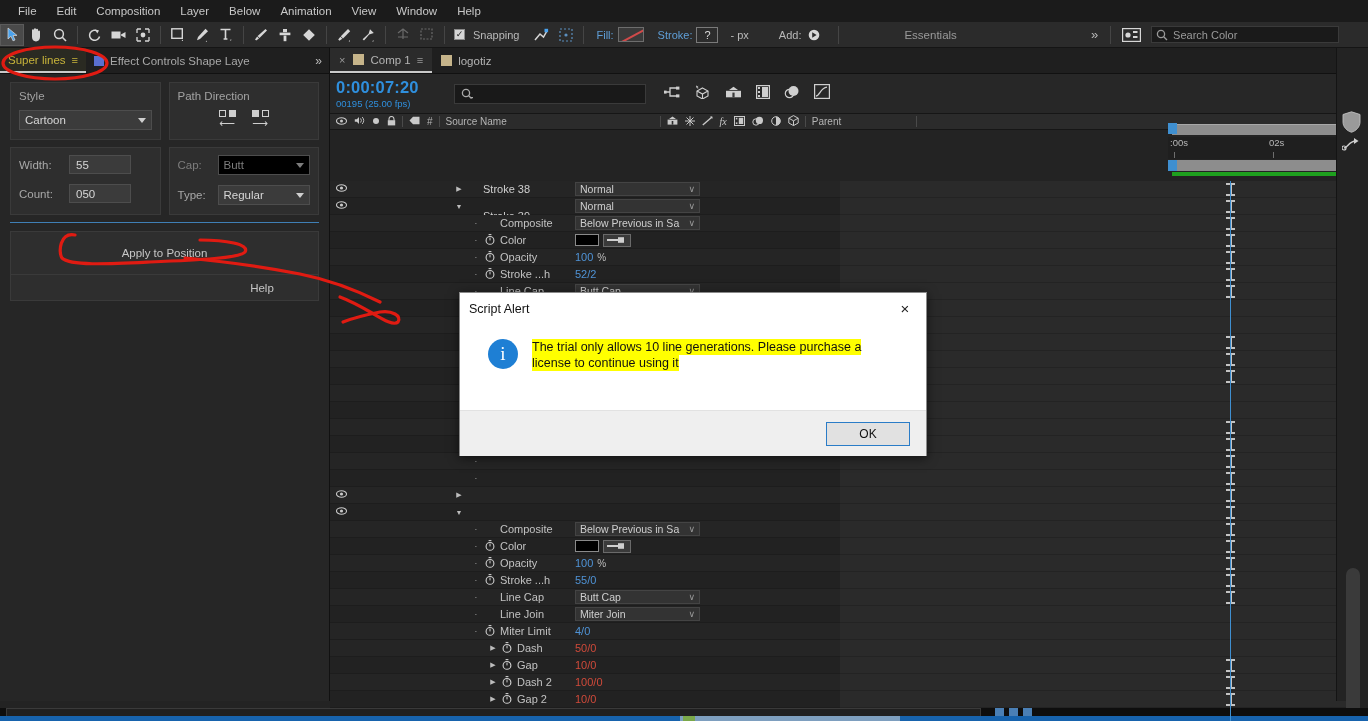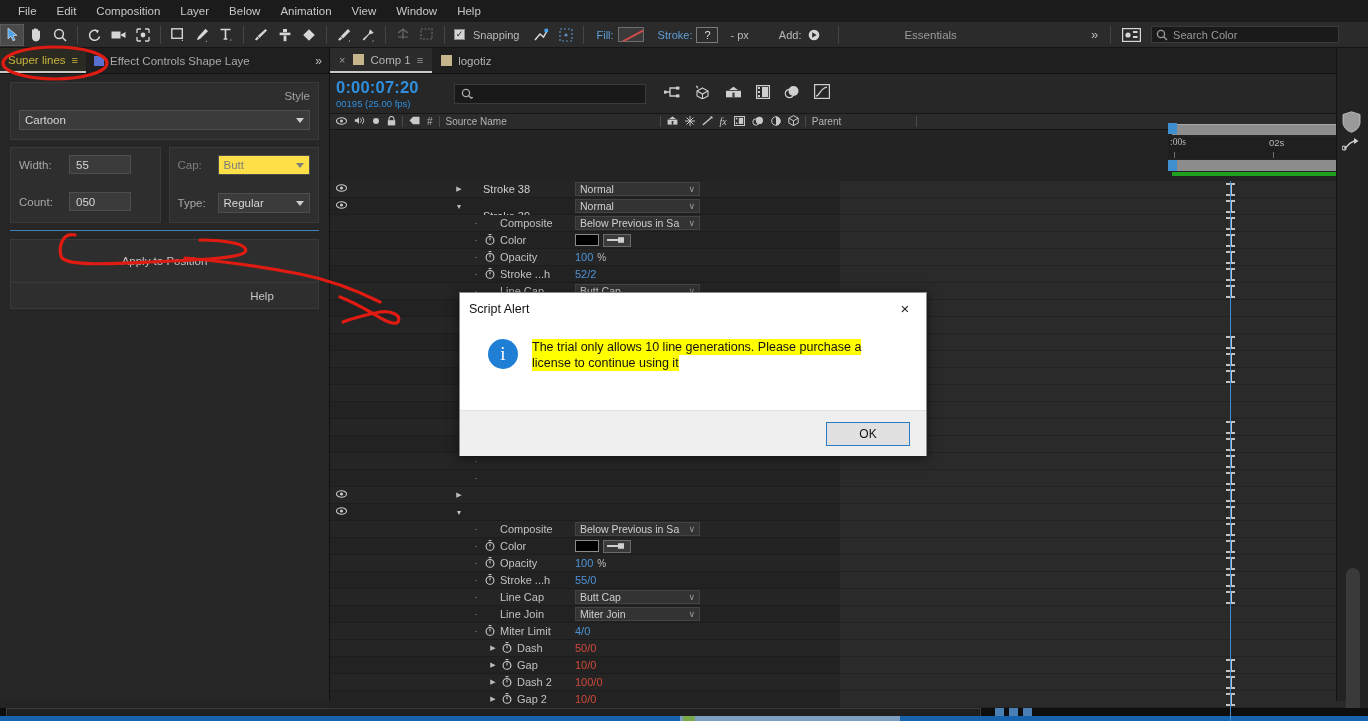--- a/index.html
+++ b/index.html
@@ -80,40 +80,40 @@
   .ltab.sel .ham { color: #c8b43a; }
   .ldbl { margin-left: auto; color: #bdbdbd; font-size: 12px; padding: 0 7px; display:flex; align-items:center;}
 
   .scriptbody { padding: 8px 10px 0 10px; }
   .grp-row { display: flex; gap: 8px; }
   .grp {
     background: #2e2e2e; border: 1px solid #3a3a3a; flex: 1;
     padding: 7px 8px 9px 8px; margin-bottom: 7px;
   }
   .grp .gtitle {
-    color: #a2a2a2; font-size: 11.5px; text-align: right; margin-bottom: 8px;
+    color: #a2a2a2; font-size: 11.5px; text-align: left; margin-bottom: 8px;
   }
   .dd {
     background: #3b3b3b; border: 1px solid #4d4d4d; height: 20px;
     display: flex; align-items: center; justify-content: space-between;
     padding: 0 5px; color: #d6d6d6; font-size: 11.5px;
   }
-  .dd.dis { color: #7d7d7d; background: #fde047; }
+  .dd.dis { color: #7d7d7d; background: #000000; }
   .caret { width: 0; height: 0; border-left: 4px solid transparent; border-right: 4px solid transparent;
            border-top: 5px solid #cfcfcf; }
   .dd.dis .caret { border-top-color: #7d7d7d; }
   .pathdir { display: flex; justify-content: center; gap: 16px; align-items: flex-start; }
   .pdicon { display: flex; flex-direction: column; align-items: center; }
   .pdsq { display: flex; gap: 3px; margin-bottom: 2px; }
   .pdsq i { width: 7px; height: 7px; display: block; }
   .pdsq i.o { border: 1px solid #cfcfcf; }
   .pdsq i.f { background: #cfcfcf; }
   .pdarrow { color: #cfcfcf; font-size: 11px; line-height: 9px; }
 
-  .frow { display: flex; align-items: center; margin-bottom: 18px; }
+  .frow { display: flex; align-items: center; margin-bottom: 10px; }
   .flabel { color: #a8a8a8; font-size: 11.5px; width: 50px; }
   .flabel.dis { color: #7d7d7d; }
   .fval {
     background: #3b3b3b; border: 1px solid #4d4d4d; height: 19px; width: 62px;
     display: flex; align-items: center; padding-left: 6px;
     color: #d6d6d6; font-size: 11.5px;
   }
   .genbtn {
     background: #050505; border: 1px solid #1a1a1a; height: 50px;
     display: flex; align-items: center; justify-content: center;
@@ -497,20 +497,39 @@
       <div class="ldbl">»</div>
     </div>
 
     <div class="scriptbody">
       <div class="grp-row">
         <div class="grp">
           <div class="gtitle">Style</div>
           <div class="dd">
             <span>Cartoon</span>
             <span class="caret"></span>
+          </div>
+        </div>
+        <div class="grp">
+          <div class="gtitle">Path Direction</div>
+          <div class="pathdir">
+            <div class="pdicon">
+              <div class="pdsq">
+                  <i class="o"></i>
+                  <i class="f"></i>
+                </div>
+              <div class="pdarrow">⟵</div>
+            </div>
+            <div class="pdicon">
+              <div class="pdsq">
+                  <i class="f"></i>
+                  <i class="o"></i>
+                </div>
+              <div class="pdarrow">⟶</div>
+            </div>
           </div>
         </div>
       </div>
 
       <div class="grp-row">
         <div class="grp">
           <div class="frow">
             <span class="flabel">Width:</span>
             <span class="fval">55</span>
           </div>
@@ -688,21 +707,21 @@
         <span class="lbl">Parent</span>
       </div>
       <div class="vdiv"></div>
     </div>
 
     <div class="rulerwrap">
       <div class="workbar"></div>
       <div class="wb-handle" style="left:0px"></div>
 
       <div class="ruler" id="ruler">
-          <div class="tick" style="left: 2px; font-family: Liberation Serif, serif;">:00s</div>
+          <div class="tick" style="left: 2px;">:00s</div>
           <div class="tickmark" style="left: 6px;"></div>
           <div class="tick" style="left: 101px;">02s</div>
           <div class="tickmark" style="left: 105px;"></div>
         </div>
       <div class="durbar"></div>
       <div class="wb-handle" style="top:38px;left:0px"></div>
 
       <div class="greenbar"></div>
 
     </div>

